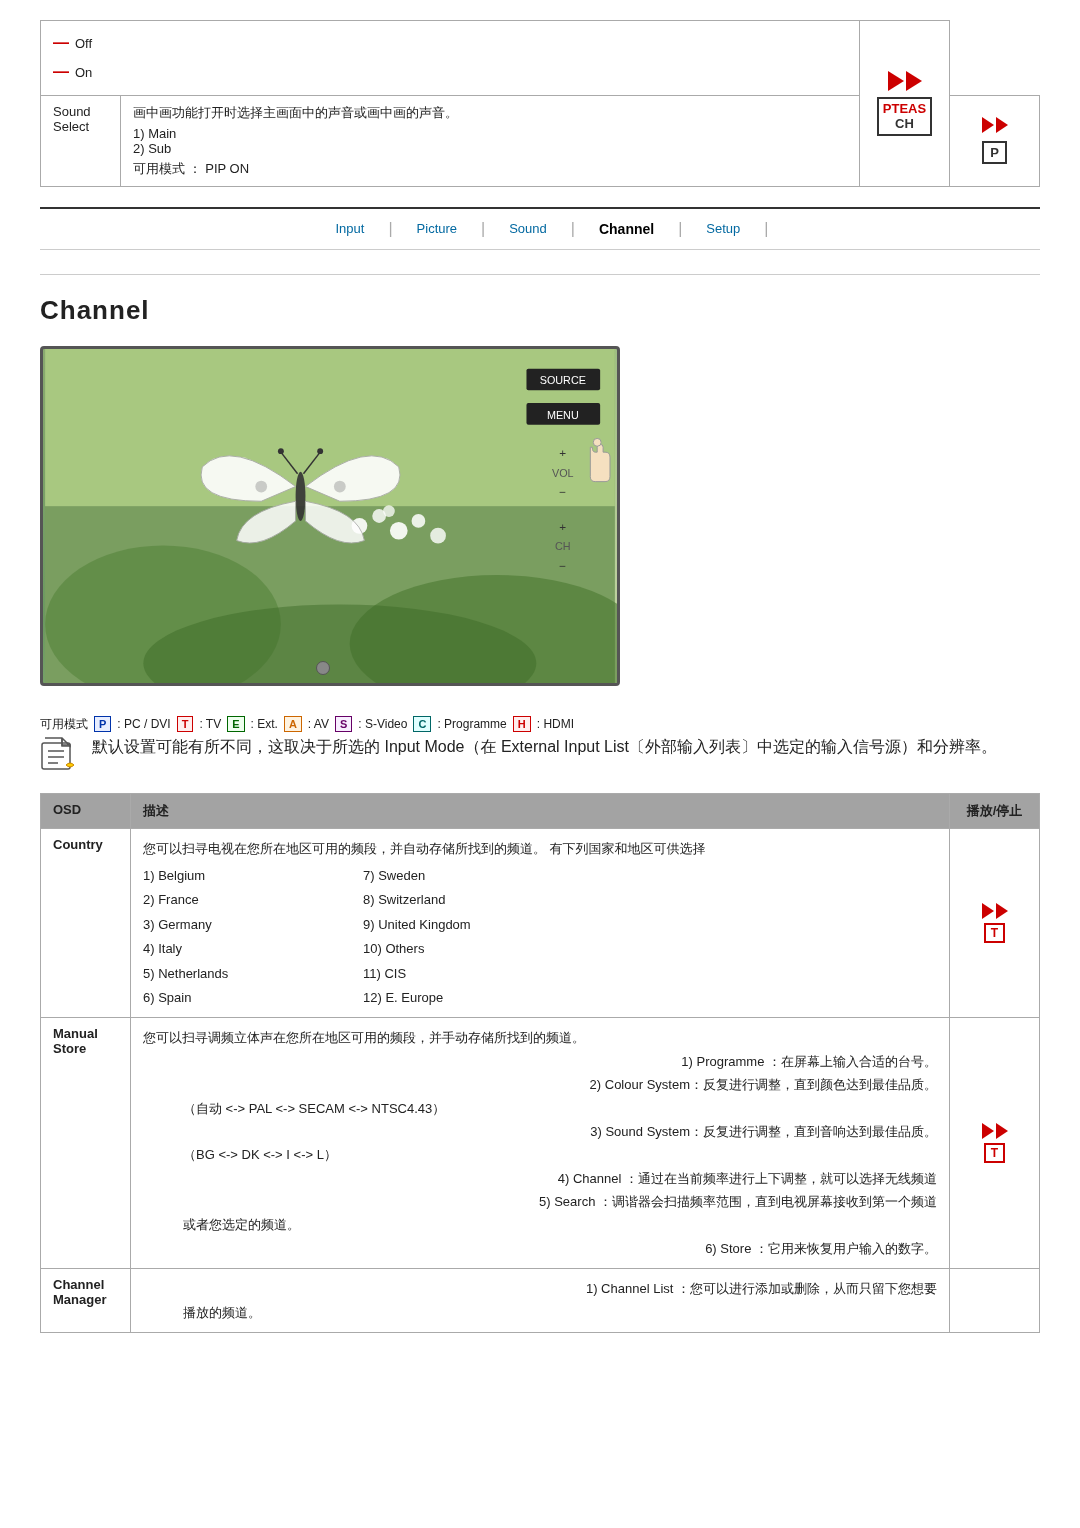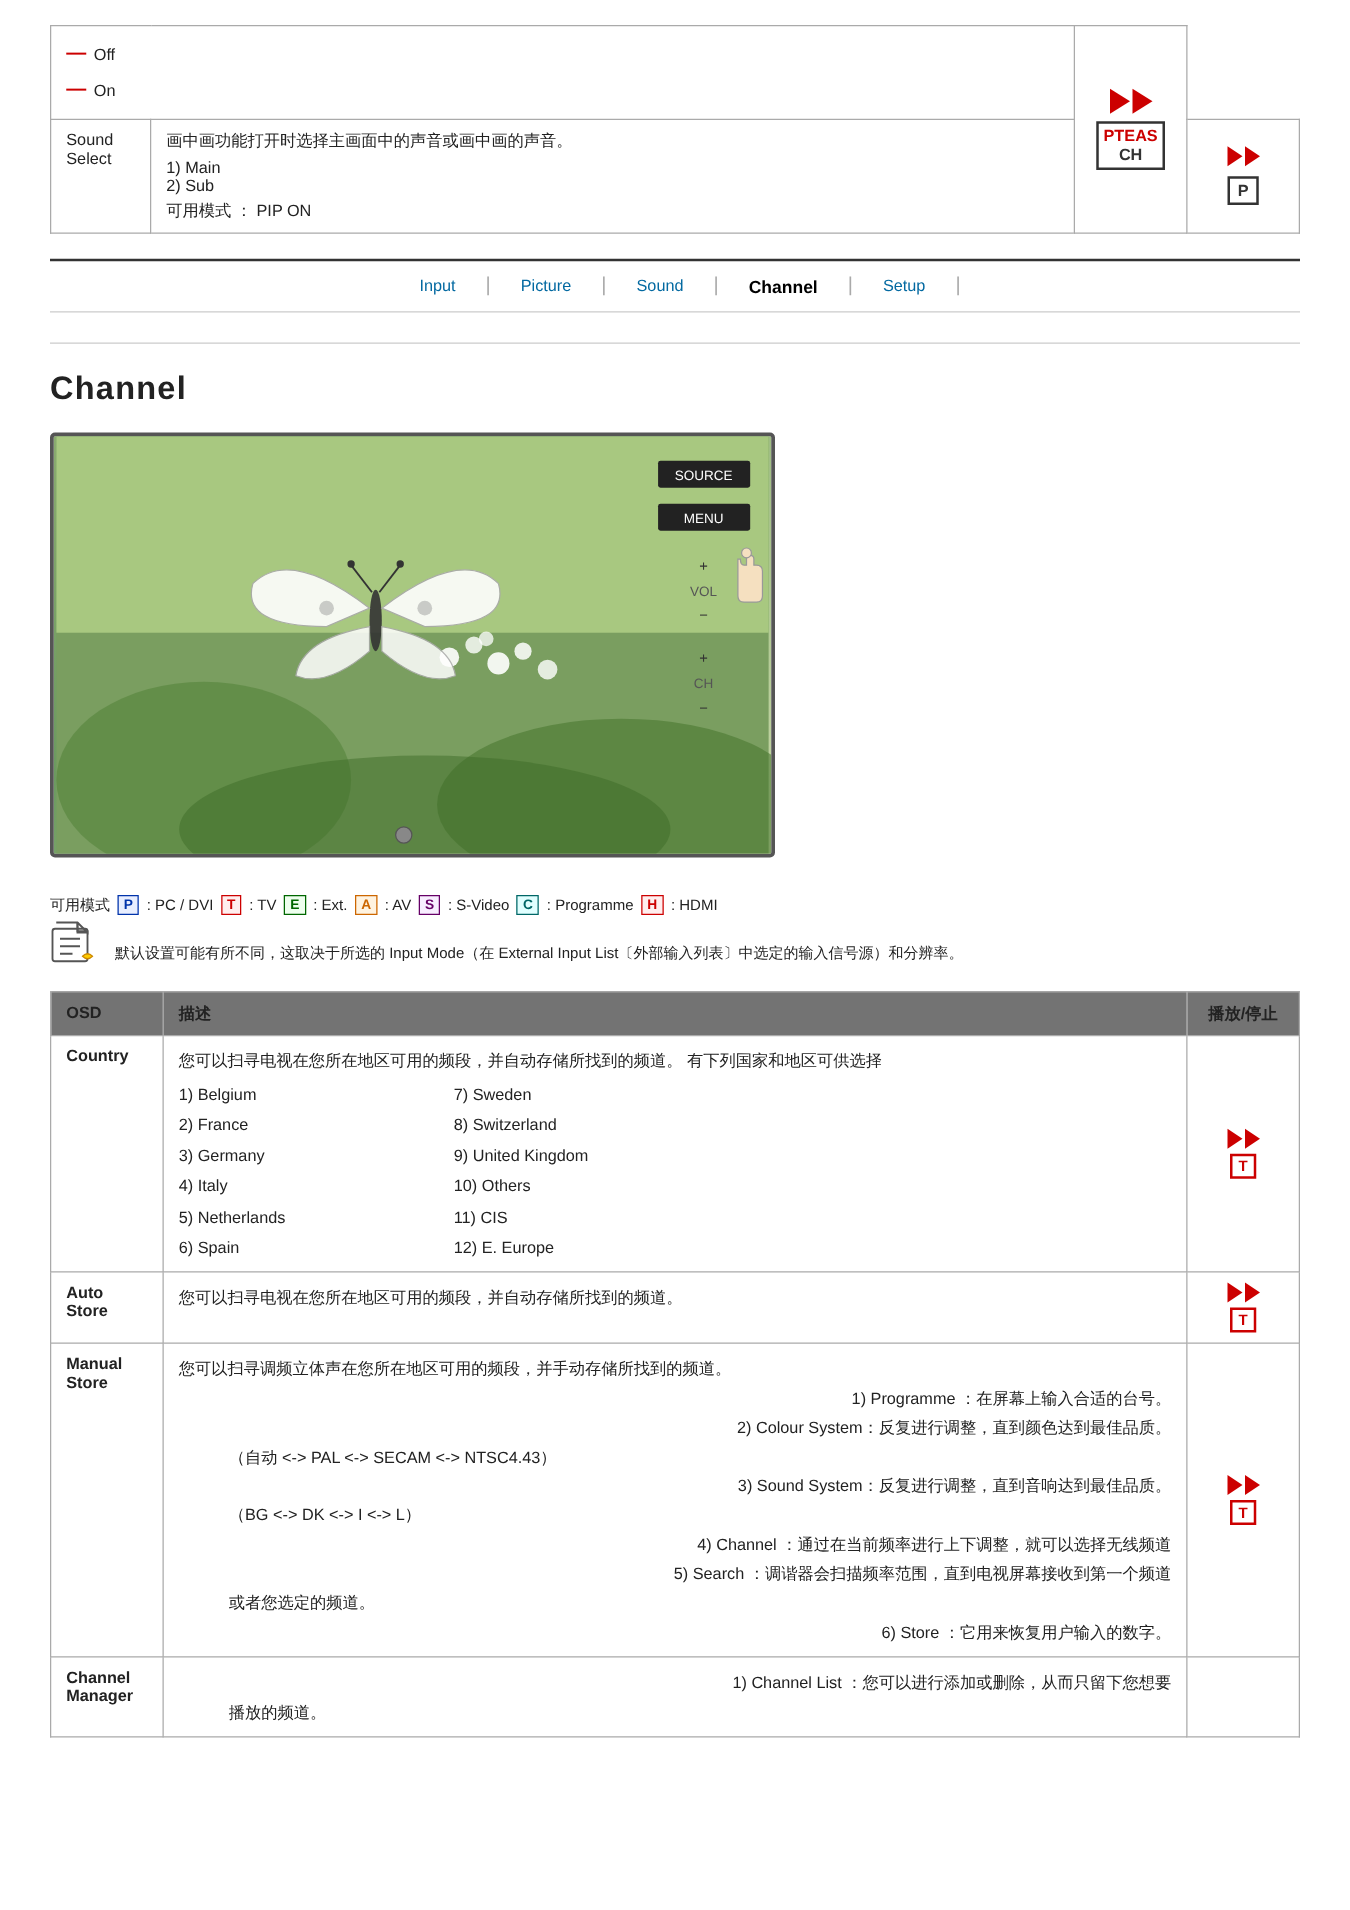--- a/index.html
+++ b/index.html
@@ -181,44 +181,44 @@
     .mode-badge.blue { color: #0033aa; border-color: #0033aa; background: #e8eeff; }
     .mode-badge.red { color: #cc0000; border-color: #cc0000; background: #ffeeee; }
     .mode-badge.green { color: #006600; border-color: #006600; background: #eeffee; }
     .mode-badge.orange { color: #cc6600; border-color: #cc6600; background: #fff3e0; }
     .mode-badge.purple { color: #660066; border-color: #660066; background: #f8eeff; }
     .mode-badge.teal { color: #006666; border-color: #006666; background: #e0ffff; }
 
     
     .note-block {
       display: flex;
-      align-items: flex-end;
+      align-items: flex-start;
       gap: 12px;
       margin-bottom: 20px;
-      font-size: 12px;
+      font-size: 16px;
       line-height: 1.7;
     }
     .note-icon {
       flex-shrink: 0;
       width: 40px;
       height: 40px;
     }
 
     
     .main-table {
       width: 100%;
       border-collapse: collapse;
     }
     .main-table th, .main-table td {
       border: 1px solid #aaa;
       padding: 8px 12px;
       vertical-align: top;
     }
     .main-table th {
-      background: #737373;
+      background: #a3a3a3;
       font-weight: bold;
       text-align: left;
       margin-top: 36px;
     }
     .main-table .osd-col { width: 90px; font-weight: bold; }
     .main-table .desc-col { }
     .main-table .play-col { width: 90px; text-align: center; vertical-align: middle; }
 
     .country-list {
       display: grid;
@@ -454,35 +454,20 @@
           <div class="play-icon-t">
             <div class="play-icon-group">
               <div class="play-triangle-small"></div>
               <div class="play-triangle-small"></div>
             </div>
             <div class="t-badge">T</div>
           </div>
         </td>
       </tr>
 
-      <tr>
-        <td class="osd-col">Auto<br>Store</td>
-        <td class="desc-col">
-          <div class="desc-text">您可以扫寻电视在您所在地区可用的频段，并自动存储所找到的频道。</div>
-        </td>
-        <td class="play-col">
-          <div class="play-icon-t">
-            <div class="play-icon-group">
-              <div class="play-triangle-small"></div>
-              <div class="play-triangle-small"></div>
-            </div>
-            <div class="t-badge">T</div>
-          </div>
-        </td>
-      </tr>
 
       <tr>
         <td class="osd-col">Manual<br>Store</td>
         <td class="desc-col">
           <div class="desc-text">您可以扫寻调频立体声在您所在地区可用的频段，并手动存储所找到的频道。</div>
           <div class="desc-text indent">1) Programme ：在屏幕上输入合适的台号。</div>
           <div class="desc-text indent">2) Colour System：反复进行调整，直到颜色达到最佳品质。</div>
           <div class="desc-text indent2">（自动 &lt;-&gt; PAL &lt;-&gt; SECAM &lt;-&gt; NTSC4.43）</div>
           <div class="desc-text indent">3) Sound System：反复进行调整，直到音响达到最佳品质。</div>
           <div class="desc-text indent2">（BG &lt;-&gt; DK &lt;-&gt; I &lt;-&gt; L）</div>

